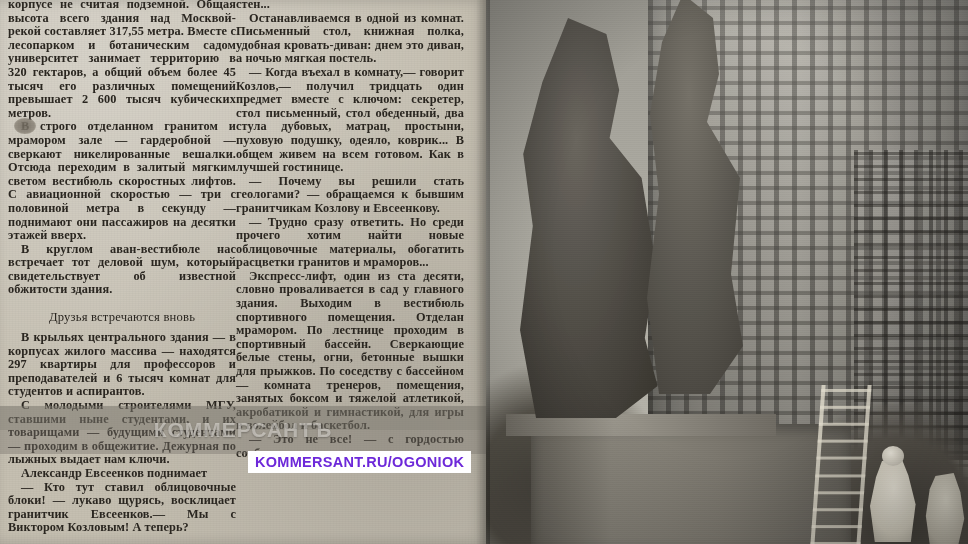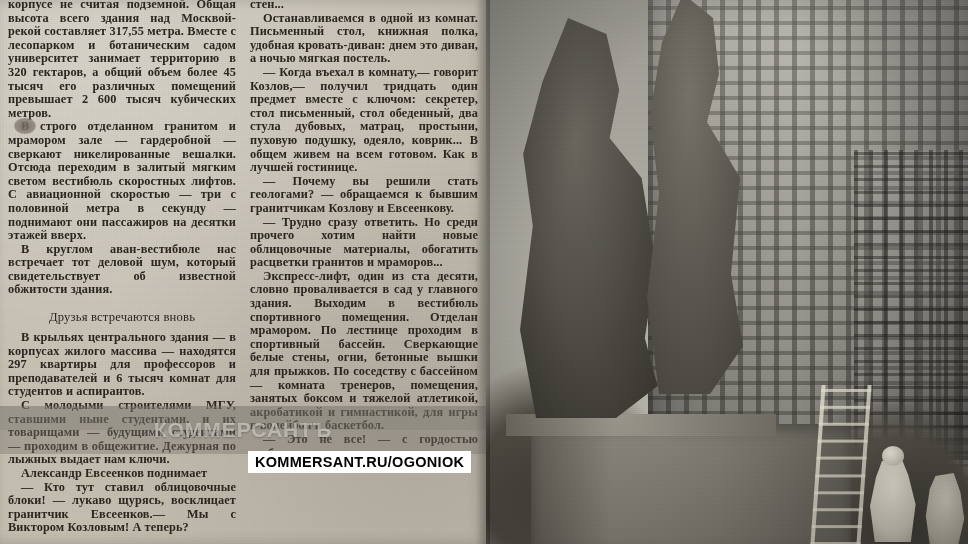--- a/index.html
+++ b/index.html
@@ -25,21 +25,21 @@
   }
   .grain{
     position:absolute;inset:0;
     background-image:
       repeating-linear-gradient(0deg, rgba(0,0,0,0.035) 0px, rgba(0,0,0,0.035) 1px, rgba(255,255,255,0.02) 1px, rgba(255,255,255,0.02) 2px),
       repeating-linear-gradient(90deg, rgba(0,0,0,0.02) 0px, rgba(0,0,0,0.02) 1px, rgba(255,255,255,0.015) 1px, rgba(255,255,255,0.015) 3px);
     pointer-events:none;mix-blend-mode:multiply;opacity:.55;
   }
   .columns{
     position:absolute;left:8px;top:0px;width:478px;height:504px;
-    display:flex;gap:14px;
+    display:flex;gap:0;
   }
   .col{
     width:228px;
     padding-top:0px;
     color:#2a2620;
   }
   .col p{
     margin:0 0 0 0;
     font-size:12.3px;
     line-height:13.6px;
@@ -178,21 +178,21 @@
     font-family:"Liberation Sans", sans-serif;
     font-size:21px;line-height:26px;font-weight:700;
     letter-spacing:1px;
     text-align:right;
     display:flex;align-items:center;justify-content:center;
     white-space:pre-line;
     text-shadow:0 1px 2px rgba(0,0,0,0.25);
   }
   .wm-url{
     position:absolute;left:248px;top:451px;
-    background:#ffffff;color:#000000;
+    background:#ffffff;color:#6d28d9;
     font-family:"Liberation Sans", sans-serif;
     font-size:14.5px;font-weight:700;letter-spacing:.3px;
     padding:3px 7px 3px 7px;
   }
   .blot{
     position:absolute;left:14px;top:118px;width:22px;height:16px;
     background:radial-gradient(ellipse at 50% 50%, #6e675c 0%, #8b8478 60%, rgba(139,132,120,0) 100%);
     border-radius:50%;
     opacity:.85;
   }

